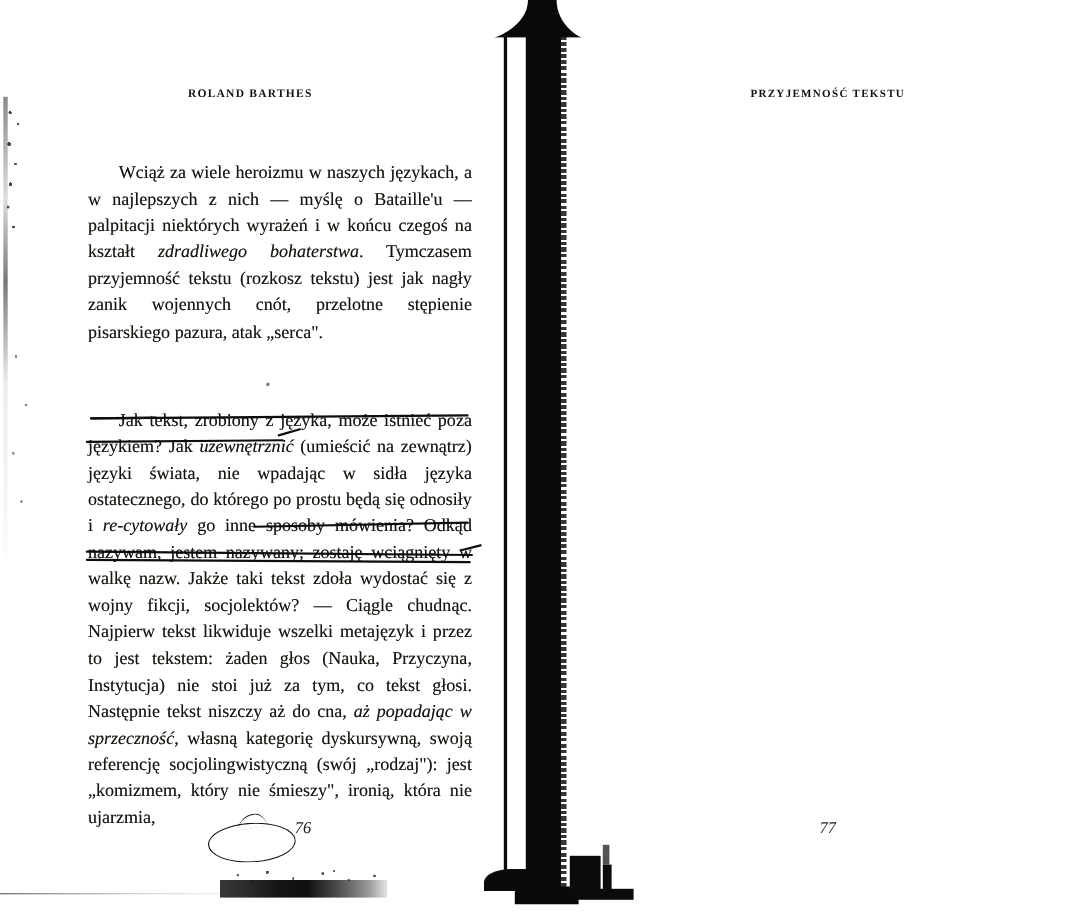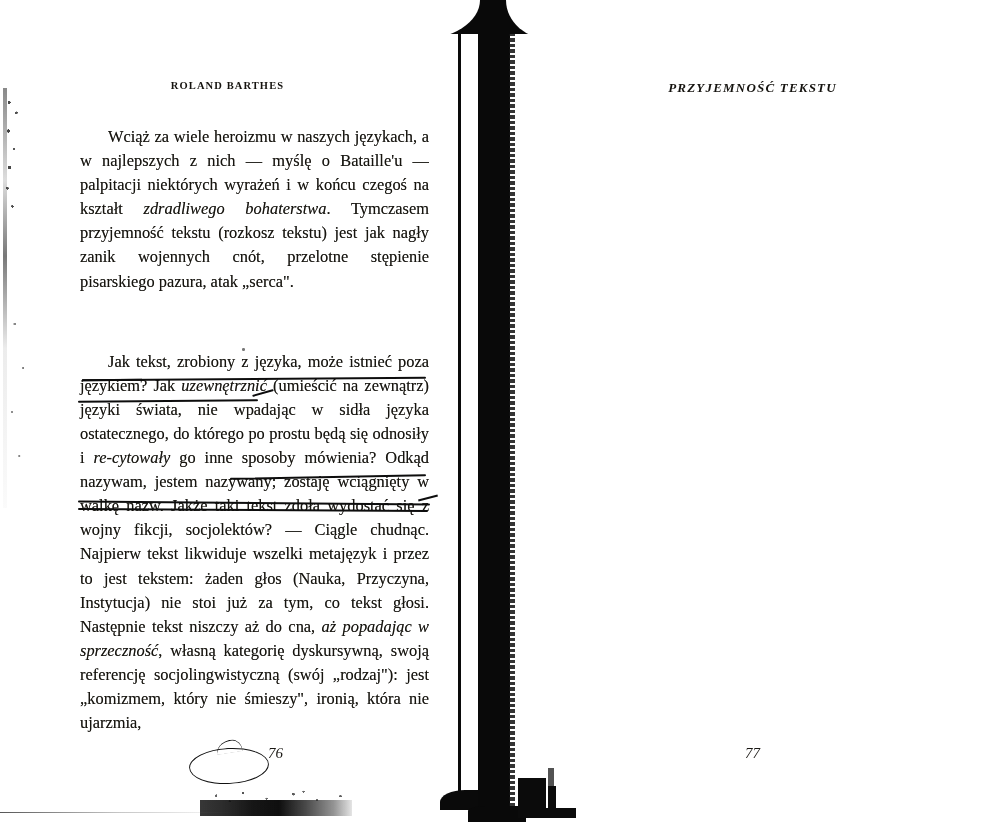--- a/index.html
+++ b/index.html
@@ -99,40 +99,40 @@
   #page-right{left:520px;width:465px;}
 
   .running-head{
     position:absolute;top:80px;width:100%;
     text-align:center;
     font-size:10.5px;
     letter-spacing:1.1px;
     color:#15130f;
   }
   #head-left .rh-text{font-weight:700;}
-  #head-right .rh-text{font-style:italic;font-weight:700;letter-spacing:1.2px;font-size:13px;}
+  #head-right .rh-text{font-weight:700;letter-spacing:1.2px;font-size:10px;}
 
   .column{
     position:absolute;
     text-align:justify;
     text-justify:inter-word;
     color:#17150f;
     font-size:16.4px;
     line-height:24.1px;
     hyphens:none;
   }
   #col-left{left:80px;top:125px;width:349px;}
 
   p{margin:0;}
   p.indent{text-indent:28px;}
   .gap-lg{height:56px;}
   em{font-style:italic;}
 
   
-  .column{text-shadow:0 0 .15px rgba(0,0,0,.5);}
+  .column{text-shadow:0 0 .15px rgba(0,0,0,.5);margin-top:20px;}
 
   
   .folio{
     position:absolute;
     width:100%;text-align:center;
     font-size:15px;color:#1a1814;
   }
   #folio-left{top:745px;padding-left:48px;}
   #folio-right{top:745px;}
   #folio-right .folio-num{font-style:italic;font-family:Liberation Serif, serif;}

